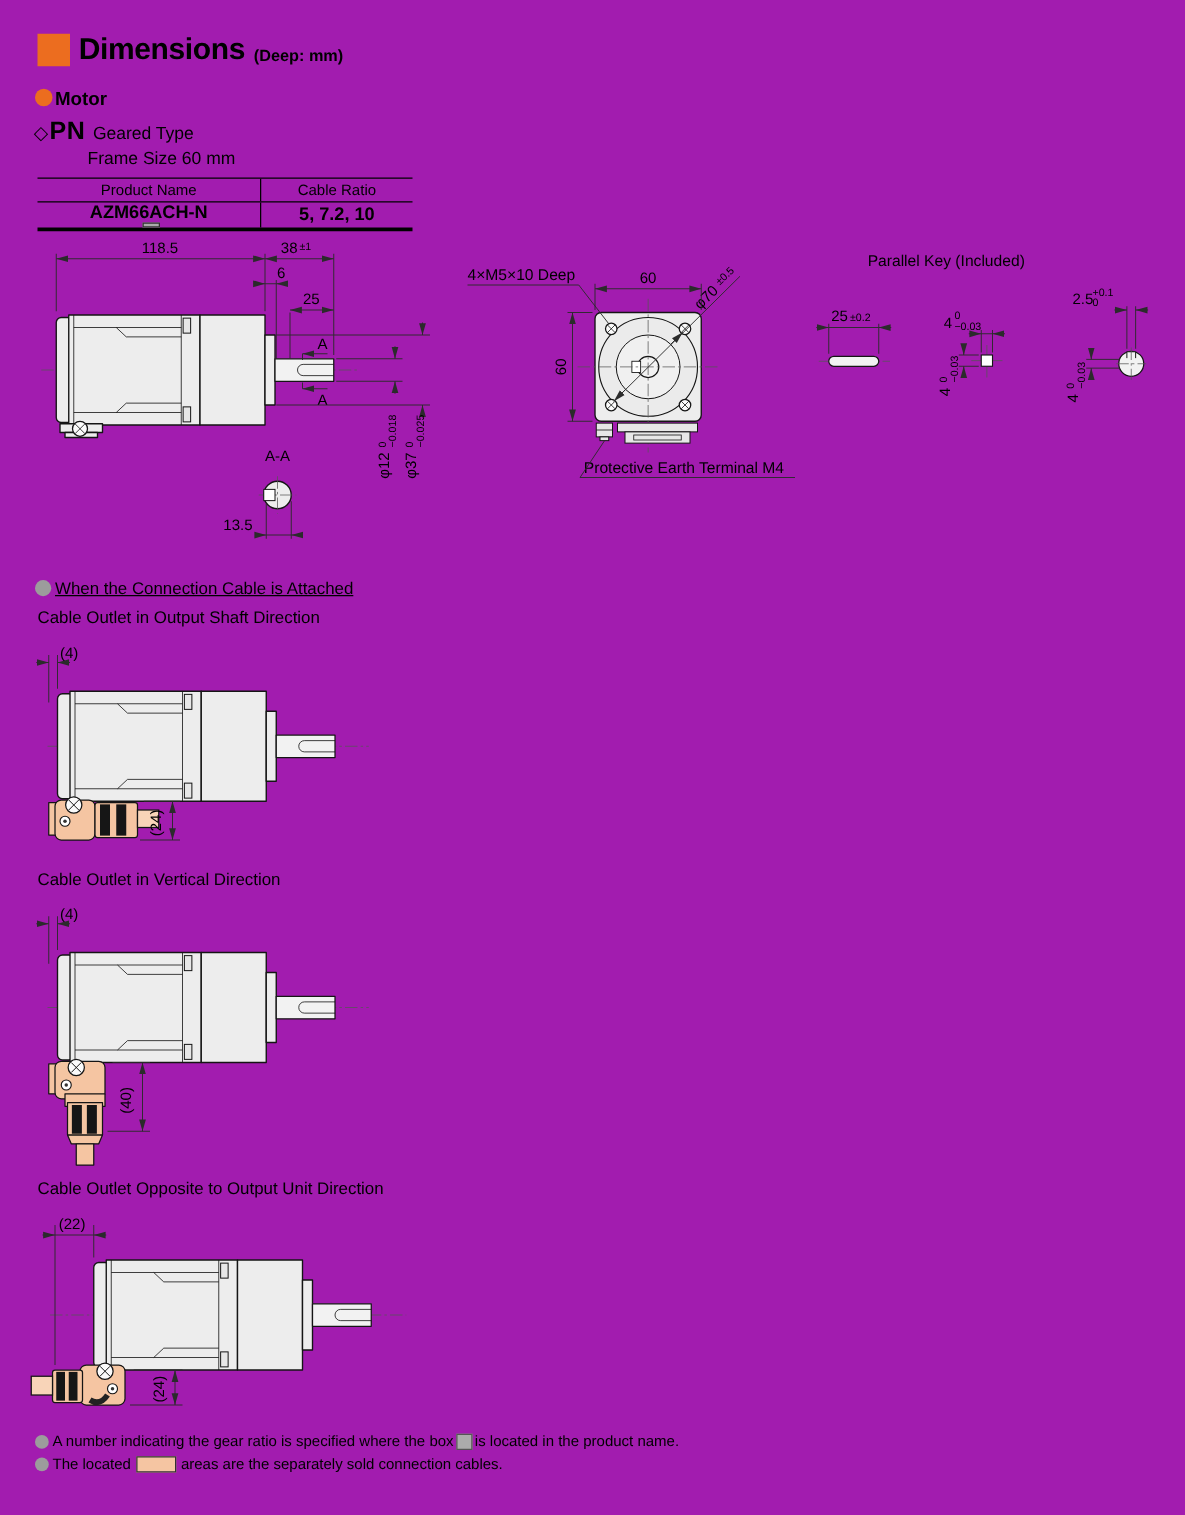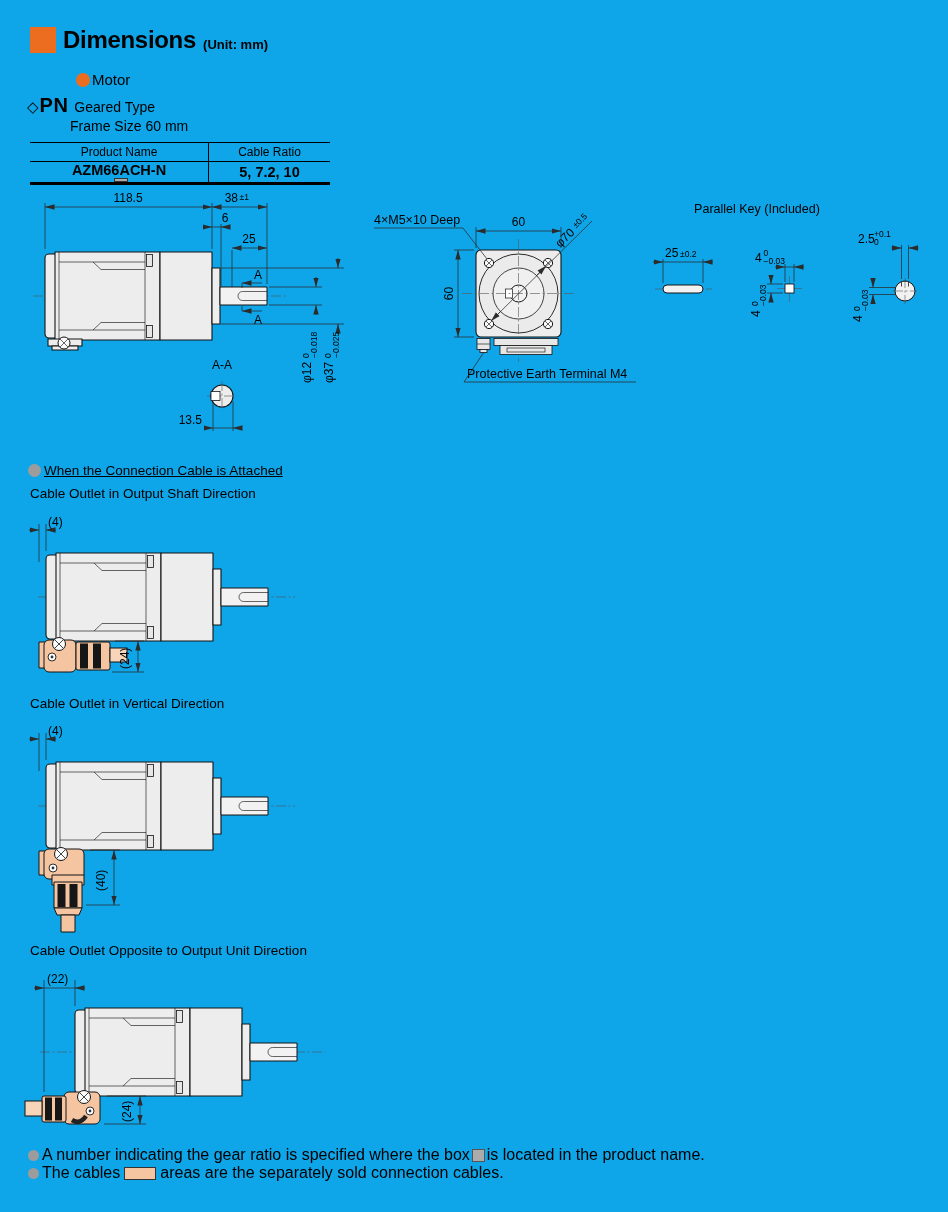--- a/index.html
+++ b/index.html
@@ -1,26 +1,26 @@
 <!DOCTYPE html>
 <html><head>
 <meta charset="utf-8">
 <style>
   html,body{margin:0;padding:0;background:#fff;}
-  .page{position:relative;width:948px;height:1212px;background:#0ea5e9;overflow:hidden;
+  .page{position:relative;width:948px;height:1212px;background:#a21caf;overflow:hidden;
         font-family:"Liberation Sans",sans-serif;color:#000;}
 
   
   .hdr{position:absolute;left:30px;top:26px;display:flex;align-items:center;}
   .hdr-sq{width:26px;height:26px;background:#EC6D1F;margin-right:7px;}
   .hdr-title{font-size:24px;font-weight:bold;letter-spacing:-.3px;}
   .hdr-unit{font-size:13px;font-weight:bold;margin-left:7px;margin-top:8px;}
 
-  .row-motor{position:absolute;left:28px;top:71px;display:flex;align-items:center;
-             font-size:15px;font-weight:normal;margin-left:48px;}
+  .row-motor{position:absolute;left:28px;top:71px;display:flex;align-items:flex-start;
+             font-size:15px;font-weight:bold;}
   .bullet-orange{width:14px;height:14px;border-radius:50%;background:#EC6D1F;margin-right:2px;}
   .row-pn{position:absolute;left:27px;top:94px;display:flex;align-items:baseline;font-size:14px;}
   .diamond{font-family:"DejaVu Sans",sans-serif;font-size:15px;margin-right:1px;}
   .pn{font-weight:bold;font-size:20px;letter-spacing:.5px;margin-right:6px;}
   .row-frame{position:absolute;left:30px;top:118px;font-size:14px;margin-left:40px;}
 
   
   .tbl{position:absolute;left:30px;top:142px;width:300px;
        border-top:1px solid #000;border-bottom:3px solid #000;}
   .tbl .hrow{display:flex;border-bottom:1px solid #000;}
@@ -31,21 +31,21 @@
   .tbl .drow .cell{height:20px;font-size:14.5px;font-weight:bold;flex-direction:column;}
   .pbox{display:inline-block;width:12px;height:12px;background:#ABABAB;
         border:1px solid #333;margin-left:3px;}
 
   
   .h-cable{position:absolute;display:flex;align-items:center;font-size:13.5px;text-decoration:underline;}
   .bullet-gray{width:13px;height:13px;border-radius:50%;background:#9C9C9C;margin-right:3px;}
   .sub{position:absolute;font-size:13.5px;}
 
   
-  .note{position:absolute;display:flex;align-items:center;font-size:16px;}
+  .note{position:absolute;display:flex;align-items:center;font-size:12px;}
   .nbullet{width:11px;height:11px;border-radius:50%;background:#9C9C9C;margin-right:3px;flex:none;}
   .nbox{display:inline-block;width:11px;height:11px;background:#ABABAB;border:1px solid #555;
         margin:0 2px;flex:none;}
   .nswatch{display:inline-block;width:30px;height:11px;background:#F5C5A2;border:1px solid #333;
         margin:0 4px;flex:none;}
 
   
   svg{position:absolute;overflow:visible;}
   .part{fill:#EDEDED;stroke:#151515;stroke-width:1.1;stroke-linejoin:round;}
   .part2{fill:#F2F2F2;stroke:#151515;stroke-width:1;stroke-linejoin:round;}
@@ -97,21 +97,21 @@
         <circle class="screw" cx="19" cy="91" r="6"></circle>
         <line class="thin" x1="15" y1="87" x2="23" y2="95"></line>
         <line class="thin" x1="23" y1="87" x2="15" y2="95"></line>
       </g>
     </defs>
   </svg>
 
   <div class="hdr">
     <span class="hdr-sq"></span>
     <span class="hdr-title">Dimensions</span>
-    <span class="hdr-unit">(Unit: mm)</span>
+    <span class="hdr-unit">(Deep: mm)</span>
   </div>
 
   <div class="row-motor">
     <span class="bullet-orange"></span>
     <span>Motor</span>
   </div>
 
   <div class="row-pn">
     <span class="diamond">◇</span>
     <span class="pn">PN</span>
@@ -400,18 +400,18 @@
   </svg>
 
   <div class="note" style="left:28px;top:1146px">
     <span class="nbullet"></span>
     <span>A number indicating the gear ratio is specified where the box</span>
     <span class="nbox"></span>
     <span>is located in the product name.</span>
   </div>
   <div class="note" style="left:28px;top:1164px">
     <span class="nbullet"></span>
-    <span>The cables</span>
+    <span>The located</span>
     <span class="nswatch"></span>
     <span>areas are the separately sold connection cables.</span>
   </div>
 
 </div>
 
 </body></html>

